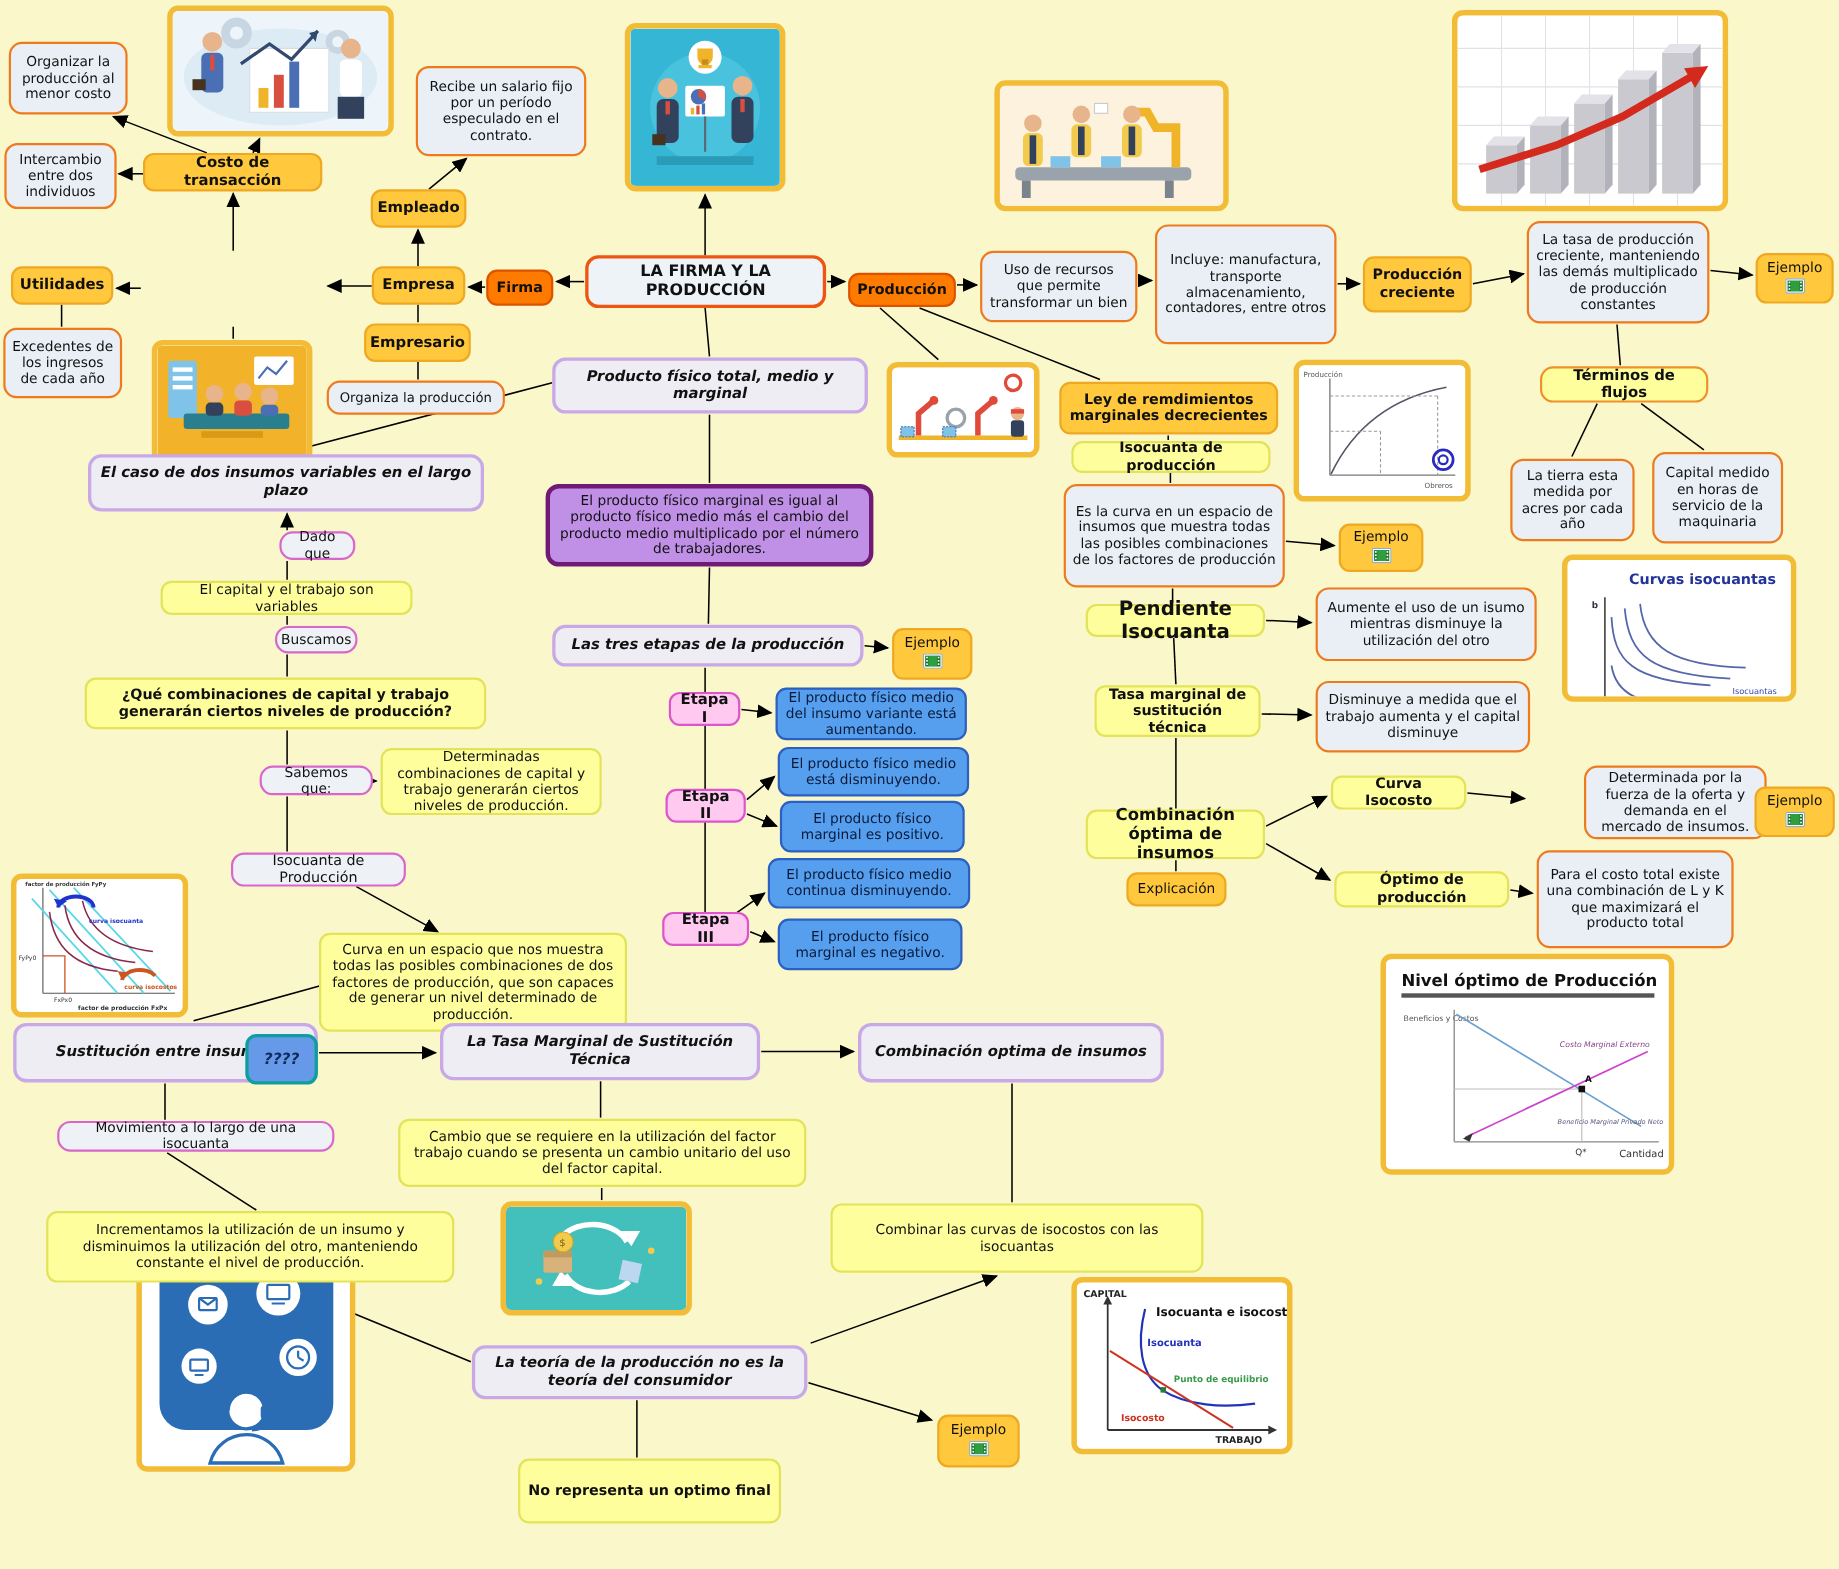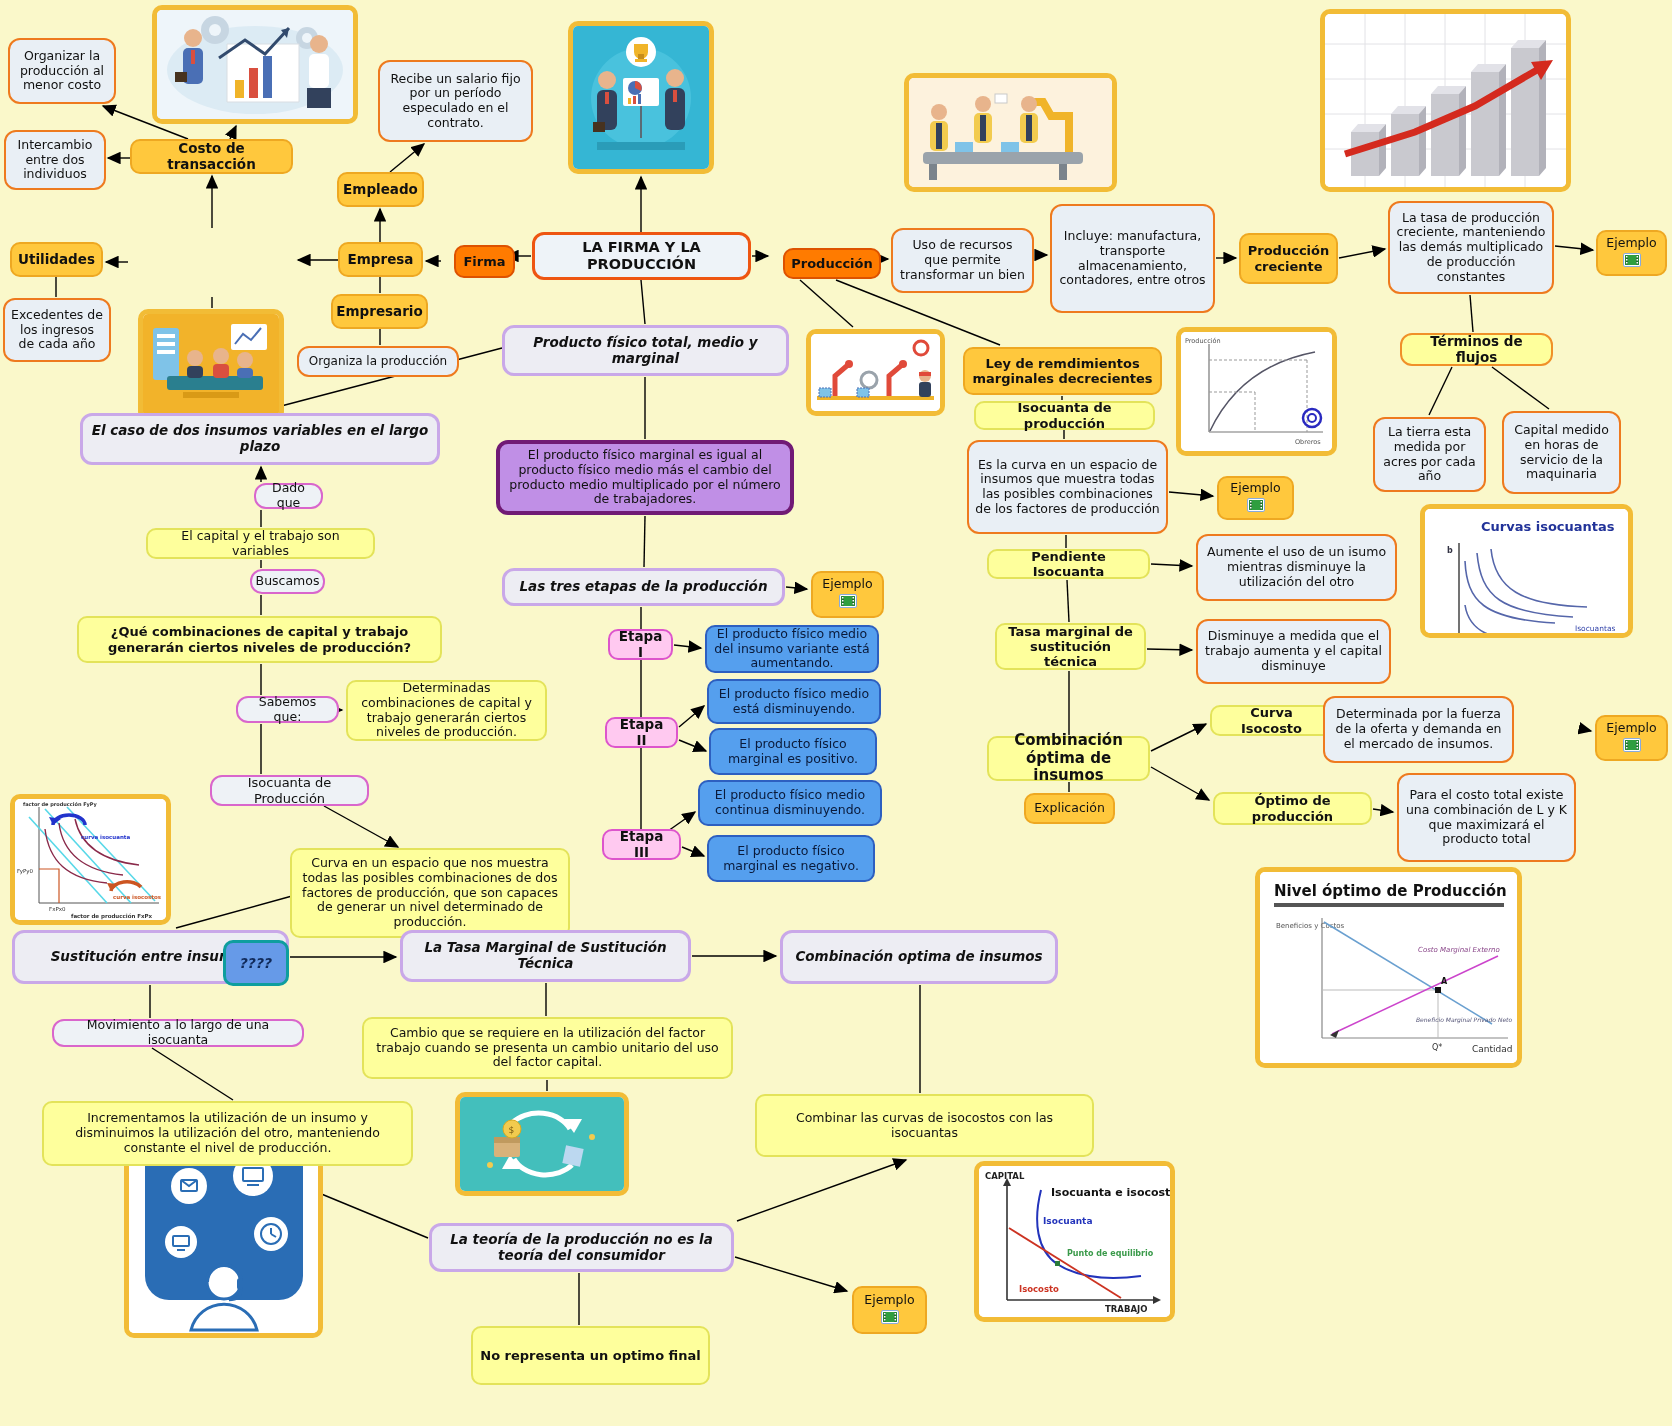--- a/index.html
+++ b/index.html
@@ -5,21 +5,21 @@
   html,body{margin:0;padding:0;}
   body{font-family:"DejaVu Sans","Liberation Sans",sans-serif;}
   #canvas{position:relative;width:1672px;height:1426px;background:#faf8ca;overflow:hidden;}
   #wires{position:absolute;left:0;top:0;z-index:0;}
   .nd{position:absolute;z-index:2;box-sizing:border-box;display:flex;align-items:center;justify-content:center;
       text-align:center;padding:2px 6px;font-size:12px;line-height:1.18;color:#111;}
   .bold{font-weight:bold;}
   
   .g{background:#e9eff5;border:2.5px solid #ee7a1e;border-radius:12px;font-size:12.5px;}
   .d{background:#ffc83d;border:2px solid #eea822;border-radius:10px;font-size:12.5px;}
-  .o{background:#ff7b00;border:2.5px solid #dd5200;border-radius:10px;font-size:13px;margin-left:12px;}
+  .o{background:#ff7b00;border:2.5px solid #dd5200;border-radius:10px;font-size:13px;}
   .c{background:#eef3f8;border:3.5px solid #ee5511;border-radius:12px;font-size:14.5px;font-weight:bold;}
   .p{background:#ededf3;border:3px solid #c9a8e8;border-radius:12px;font-size:13.5px;font-weight:bold;font-style:italic;}
   .pf{background:#c08fe6;border:4px solid #701a75;border-radius:12px;font-size:12.5px;}
   .y{background:#feff9c;border:2px solid #e3e35a;border-radius:10px;font-size:12.5px;}
   .yo{background:#feff9c;border:2.5px solid #f09028;border-radius:12px;}
   .s{background:#eef2f6;border:2px solid #d966cc;border-radius:12px;font-size:12.5px;margin-left:28px;}
   .e{background:#ffc9f0;border:2px solid #dd55cc;border-radius:10px;font-size:13.5px;font-weight:bold;}
   .b{background:#559fee;border:2px solid #2d5fc0;border-radius:10px;color:#0a1a3a;font-size:12.5px;}
   .img{position:absolute;z-index:1;box-sizing:border-box;background:#fff;border:5px solid #f2bc36;border-radius:10px;overflow:hidden;}
   .chip{position:absolute;left:208px;top:7px;width:60px;height:40px;background:#669ae8;border:3.5px solid #0e9e9e;
@@ -466,21 +466,21 @@
             <rect x="13.5" y="3" width="1.5" height="1.5"></rect>
             <rect x="13.5" y="6" width="1.5" height="1.5"></rect>
             <rect x="13.5" y="9" width="1.5" height="1.5"></rect>
           </g>
         </svg></span>
 </div>
 <div class="nd p" style="left:80px;top:413px;width:360px;height:52px">El caso de dos insumos variables en el largo plazo</div>
 <div class="nd s" style="left:226px;top:483px;width:69px;height:26px">Dado que</div>
 <div class="nd y" style="left:146px;top:528px;width:229px;height:31px">El capital y el trabajo son variables</div>
 <div class="nd s" style="left:222px;top:569px;width:75px;height:25px">Buscamos</div>
-<div class="nd y bold" style="left:987px;top:549px;width:163px;height:30px;font-size:13px">Pendiente Isocuanta</div>
+<div class="nd y bold" style="left:987px;top:549px;width:163px;height:30px;font-size:18px">Pendiente Isocuanta</div>
 <div class="nd g" style="left:1196px;top:534px;width:201px;height:67px">Aumente el uso de un isumo mientras disminuye la utilización del otro</div>
 <div class="nd y bold" style="left:77px;top:616px;width:365px;height:47px;font-size:13px">¿Qué combinaciones de capital y trabajo generarán ciertos niveles de producción?</div>
 <div class="nd p" style="left:502px;top:568px;width:283px;height:38px">Las tres etapas de la producción</div>
 <div class="nd d ej" style="left:811px;top:571px;width:73px;height:47px">
   <span>Ejemplo</span>
   <span class="film"><svg width="18" height="14" viewBox="0 0 18 14">
           <rect x="0.5" y="0.5" width="17" height="13" rx="1.5" fill="#fff" stroke="#88aadd"></rect>
           <rect x="2" y="2" width="14" height="10" fill="#2f9e3f"></rect>
           <rect x="2.5" y="2.5" width="2.5" height="9" fill="#1e6e2e"></rect>
           <rect x="13" y="2.5" width="2.5" height="9" fill="#1e6e2e"></rect>
@@ -498,21 +498,21 @@
 <div class="nd g" style="left:1196px;top:619px;width:195px;height:65px">Disminuye a medida que el trabajo aumenta y el capital disminuye</div>
 
 <div class="nd e" style="left:608px;top:629px;width:65px;height:31px">Etapa I</div>
 <div class="nd b" style="left:705px;top:625px;width:174px;height:48px">El producto físico medio del insumo variante está aumentando.</div>
 <div class="nd s" style="left:208px;top:696px;width:103px;height:27px">Sabemos que:</div>
 <div class="nd y" style="left:346px;top:680px;width:201px;height:61px">Determinadas combinaciones de capital y trabajo generarán ciertos niveles de producción.</div>
 <div class="nd b" style="left:707px;top:679px;width:174px;height:45px">El producto físico medio está disminuyendo.</div>
 <div class="nd e" style="left:605px;top:717px;width:73px;height:31px">Etapa II</div>
 <div class="nd b" style="left:709px;top:728px;width:168px;height:47px">El producto físico marginal es positivo.</div>
 <div class="nd y bold" style="left:1210px;top:705px;width:123px;height:31px;font-size:13px">Curva Isocosto</div>
-<div class="nd g" style="left:1323px;top:696px;width:191px;height:67px">Determinada por la fuerza de la oferta y demanda en el mercado de insumos.</div>
+<div class="nd g" style="left:1440px;top:696px;width:166px;height:67px">Determinada por la fuerza de la oferta y demanda en el mercado de insumos.</div>
 <div class="nd d ej" style="left:1595px;top:715px;width:73px;height:46px">
   <span>Ejemplo</span>
   <span class="film"><svg width="18" height="14" viewBox="0 0 18 14">
           <rect x="0.5" y="0.5" width="17" height="13" rx="1.5" fill="#fff" stroke="#88aadd"></rect>
           <rect x="2" y="2" width="14" height="10" fill="#2f9e3f"></rect>
           <rect x="2.5" y="2.5" width="2.5" height="9" fill="#1e6e2e"></rect>
           <rect x="13" y="2.5" width="2.5" height="9" fill="#1e6e2e"></rect>
           <g fill="#fff">
             <rect x="3" y="3" width="1.5" height="1.5"></rect>
             <rect x="3" y="6" width="1.5" height="1.5"></rect>

